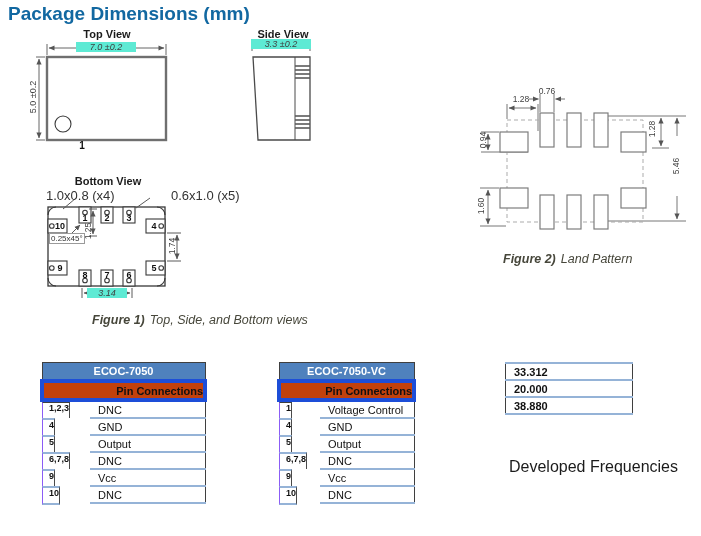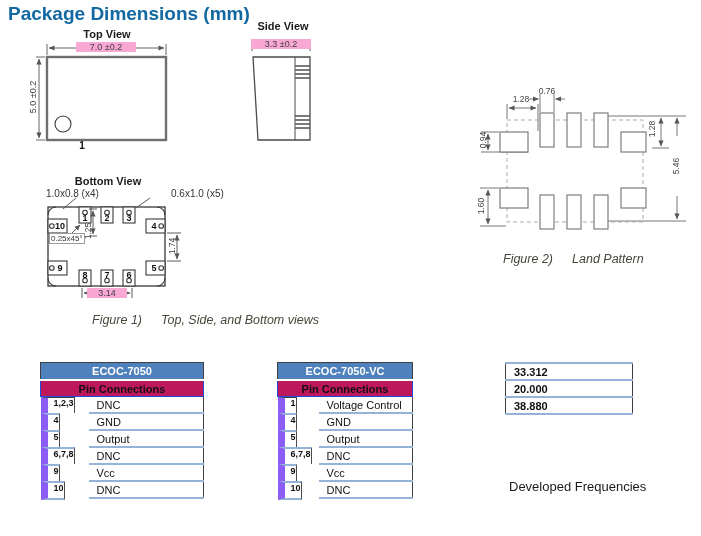--- a/index.html
+++ b/index.html
@@ -7,45 +7,45 @@
     position:relative; width:701px; height:536px; background:#ffffff;
     font-family:"Liberation Sans", sans-serif; overflow:hidden;
     margin:0 auto;
   }
   .page-title {
     position:absolute; left:8px; top:3px; font-size:19px; font-weight:bold;
     color:#1268A1; letter-spacing:0px;
   }
   .view-label { position:absolute; width:100px; text-align:center; font-size:11px; font-weight:bold; color:#1b1b1b; }
   .dim { position:absolute; font-size:9px; color:#3f3f3f; text-align:center; white-space:nowrap; }
-  .dim.bg { background:#f9a8d4; }
+  .dim.bg { background:#5eead4;font-style:italic; }
   .vdim { position:absolute; font-size:9px; color:#3f3f3f; text-align:center; white-space:nowrap; transform:rotate(-90deg); }
   .vdim.bg { background:#fff; }
-  .note { position:absolute; font-size:10px; color:#333; white-space:nowrap; }
+  .note { position:absolute; font-size:13px; color:#333; white-space:nowrap; }
   .chamfer { position:absolute; font-size:8px; color:#333; white-space:nowrap; border:1px solid #9a9a9a; background:#fff; padding:0 1px; }
   .pin { position:absolute; font-size:9px; font-weight:bold; color:#111; text-align:center; line-height:10px; }
   .figcap { position:absolute; font-size:12.5px; font-style:italic; color:#47473b; white-space:nowrap; }
-  .figcap .fl { font-weight:normal; margin-right:19px; }
+  .figcap .fl { font-weight:bold; margin-right:5px; }
   svg.linework { position:absolute; left:0; top:0; }
 
   table.ptable { position:absolute; border-collapse:collapse; table-layout:fixed; background:#fff; font-size:11px; color:#111; }
   table.ptable th, table.ptable td { padding:0; height:15px; vertical-align:middle; overflow:hidden; white-space:nowrap; }
   table.ptable tr.hdr th {
     background:#4F81BD; color:#ffffff; font-weight:bold; text-align:center; height:16px;
     border:1px solid #3f3f3f; border-bottom:2px solid #ffffff; font-size:11px;
   }
-  table.ptable tr.sub th { background:#be185d; font-weight:bold; text-align:center; border:1px solid #1d4ed8; }
+  table.ptable tr.sub th { background:#c2410c; font-weight:bold; text-align:right; border:4px solid #1d4ed8; }
   table.ptable tr.data td { border-top:2px solid #95B3D7; }
   table.ptable tr.data.first td { border-top:1.5px solid #3f3f3f; }
-  table.ptable tr.data td.pin { border-left:7px solid #8b5cf6; border-right:1px solid #4a4a4a; padding-left:6px; }
+  table.ptable tr.data td.pin { border-left:1px solid #8b5cf6; border-right:1px solid #4a4a4a; padding-left:6px; }
   table.ptable tr.data td.conn { border-right:1px solid #3f3f3f; padding-left:8px; }
   table.ptable tr.data.last td { border-bottom:2.5px solid #95B3D7; }
   td.b { font-weight:bold; }
   table.ptable tr.data td.freq { border-left:1px solid #3f3f3f; border-right:1px solid #3f3f3f; padding-left:8px; font-weight:bold; }
-  .freq-note { position:absolute; font-size:13px; color:#1b1b1b;margin-top:21px; }
+  .freq-note { position:absolute; font-size:16px; color:#1b1b1b; }
 </style>
 </head>
 <body>
 
 <div class="page">
 
   <svg class="linework" width="701" height="536" viewBox="0 0 701 536">
     <defs>
       <marker id="arr" viewBox="0 0 10 10" refX="8.5" refY="5" markerWidth="6.5" markerHeight="6.5" orient="auto-start-reverse">
         <path d="M0,1 L9,5 L0,9 z" fill="#555"></path>
@@ -168,21 +168,21 @@
     </g>
   </svg>
 
   <h1 class="page-title" style="margin:0;">Package Dimensions (mm)</h1>
 
   <div class="view-label" style="left:57px; top:28px;">Top View</div>
   <div class="dim bg" style="left:76px; top:42px; width:60px;">7.0 ±0.2</div>
   <div class="vdim bg" style="left:3px; top:92px; width:60px;">5.0 ±0.2</div>
   <div class="pin" style="left:76px; top:141px; width:12px; font-size:10px;">1</div>
 
-  <div class="view-label" style="left:233px; top:20px;text-align:center;">Side View</div>
+  <div class="view-label" style="left:233px; top:28px;text-align:center;">Side View</div>
   <div class="dim bg" style="left:251px; top:39px; width:60px;">3.3 ±0.2</div>
 
   <div class="view-label" style="left:58px; top:175px;">Bottom View</div>
   <div class="note" style="left:46px; top:188px;">1.0x0.8 (x4)</div>
   <div class="note" style="left:141px; top:188px;padding-left:30px;">0.6x1.0 (x5)</div>
   <div class="chamfer" style="left:49px; top:233px;">0.25x45°</div>
   <div class="vdim" style="left:73px; top:226px; width:30px; font-size:8.5px;">1.25</div>
   <div class="vdim" style="left:157px; top:241px; width:30px; font-size:8.5px;">1.74</div>
   <div class="dim bg" style="left:87px; top:288px; width:40px;">3.14</div>
 

